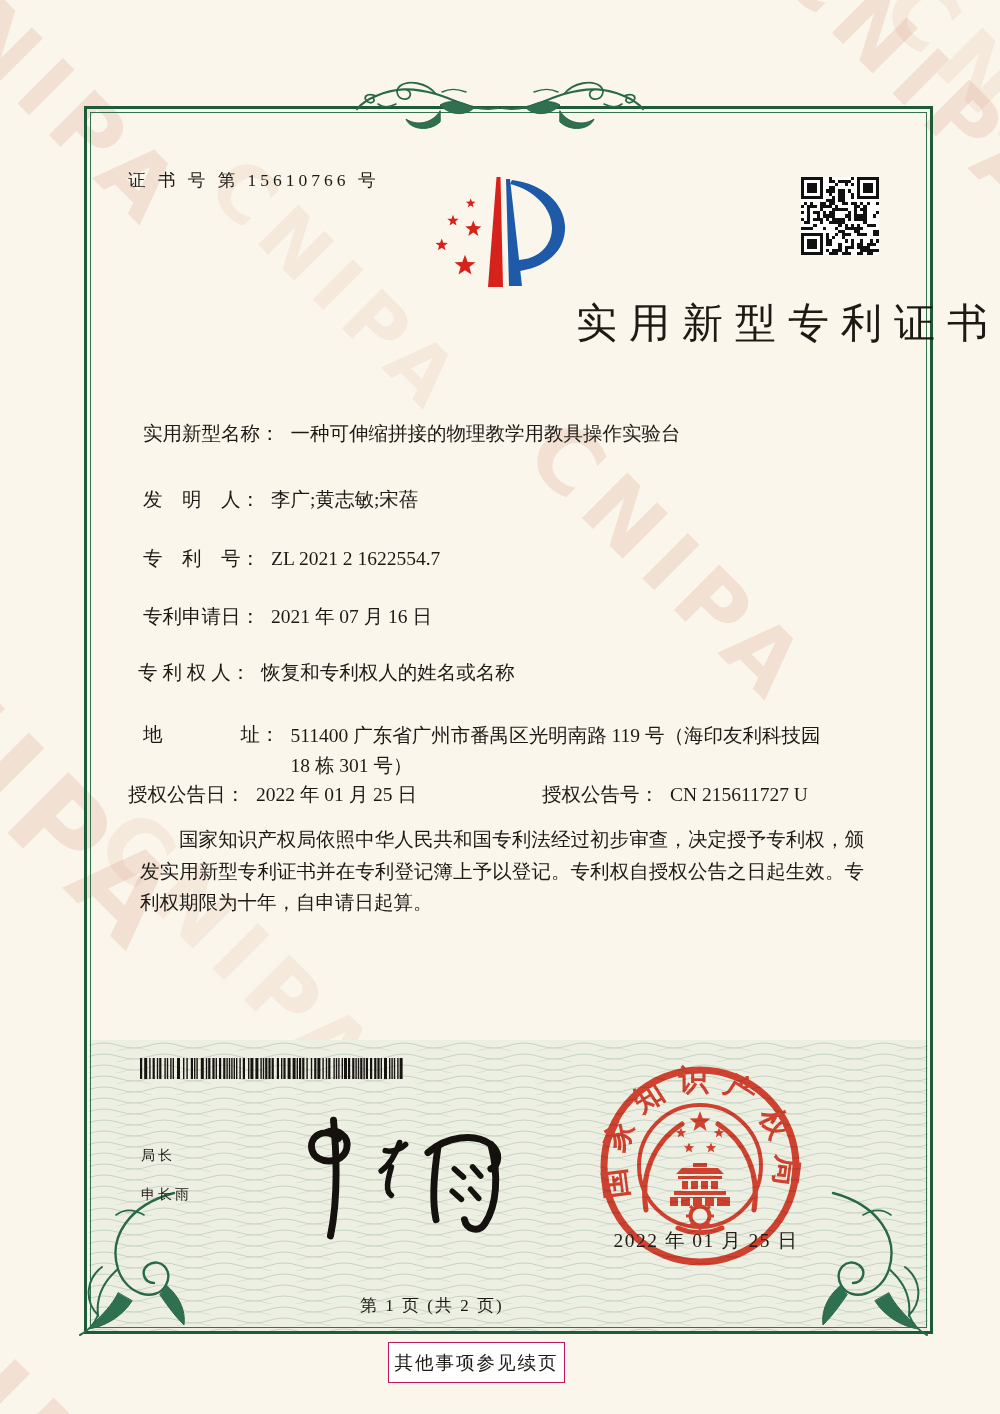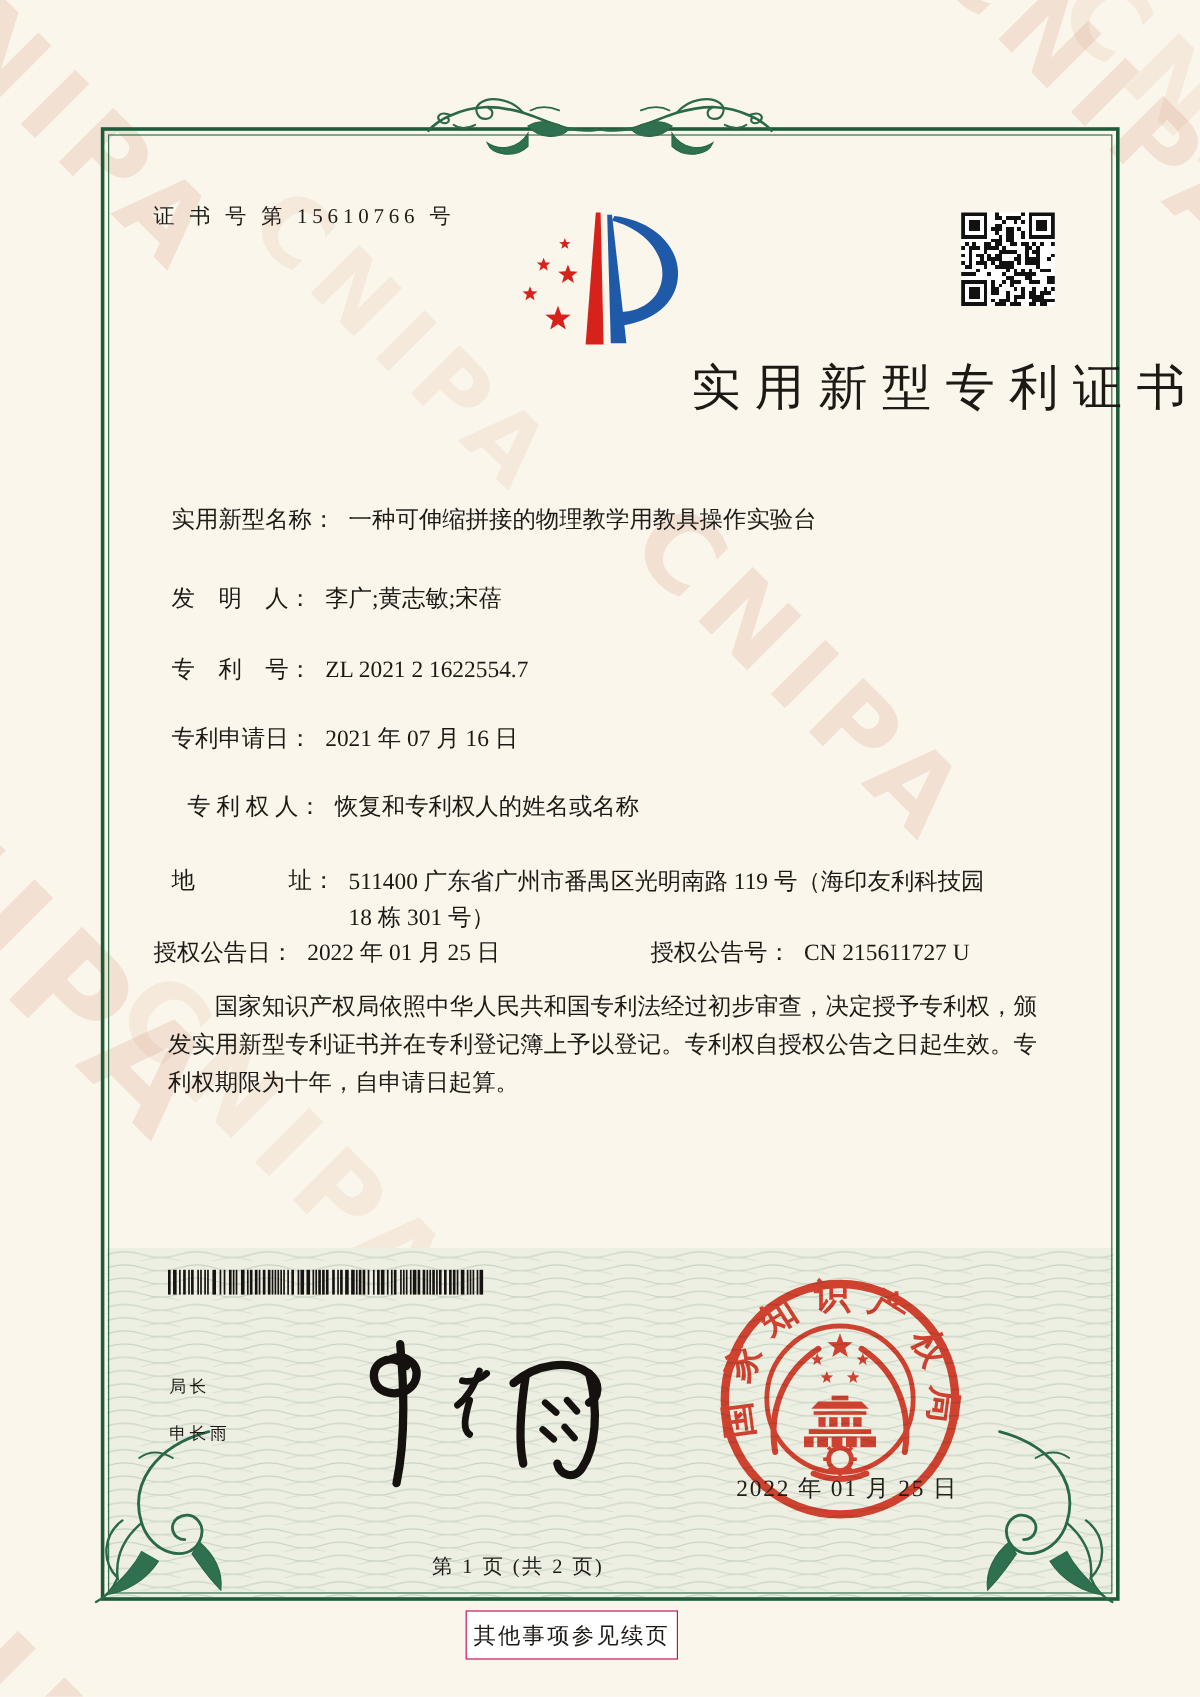--- a/index.html
+++ b/index.html
@@ -350,21 +350,21 @@
   <span class="val">李广;黄志敏;宋蓓</span>
 </div>
 <div class="row" style="left:143px;top:545px">
   <span class="lbl">专　利　号：</span>
   <span class="val">ZL 2021 2 1622554.7</span>
 </div>
 <div class="row" style="left:143px;top:603px">
   <span class="lbl">专利申请日：</span>
   <span class="val">2021 年 07 月 16 日</span>
 </div>
-<div class="row" style="left:156px;top:659px">
+<div class="row" style="left:138px;top:659px">
   <span class="lbl">专 利 权 人：</span>
   <span class="val">恢复和专利权人的姓名或名称</span>
 </div>
 <div class="row addr" style="left:143px;top:721px">
   <span class="lbl">地　　　　址：</span>
   <span class="val">511400 广东省广州市番禺区光明南路 119 号（海印友利科技园 18 栋 301 号）</span>
 </div>
 <div class="row" style="left:128px;top:781px">
   <span class="lbl">授权公告日：</span>
   <span class="val">2022 年 01 月 25 日</span>

